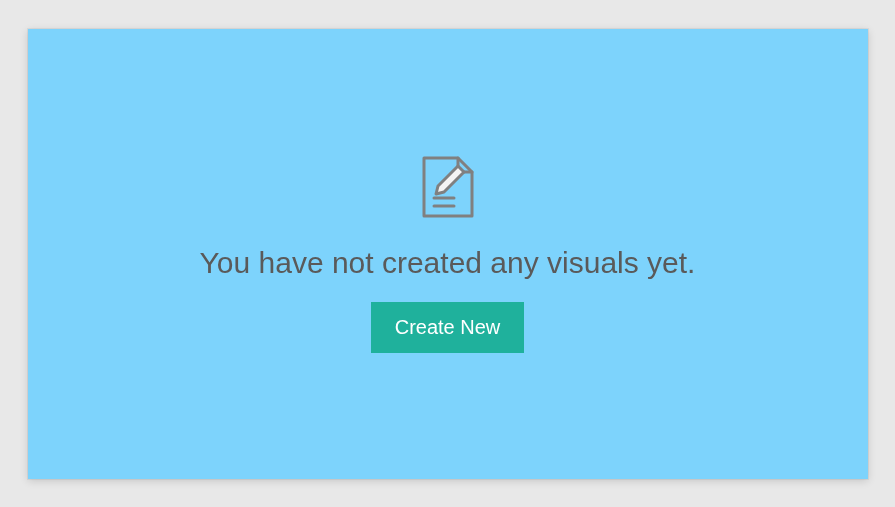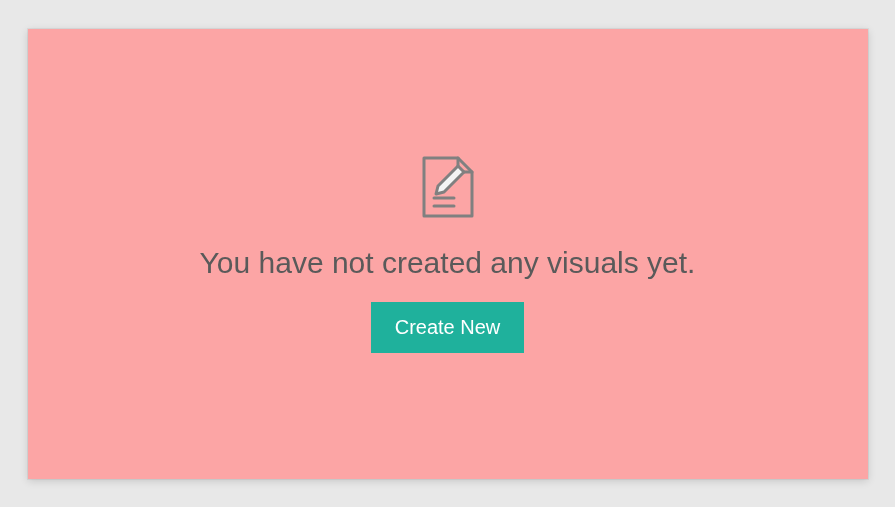--- a/index.html
+++ b/index.html
@@ -12,21 +12,21 @@
       height: 507px;
       background: #e8e8e8;
       font-family: -apple-system, BlinkMacSystemFont, 'Segoe UI', Helvetica, Arial, sans-serif;
       display: flex;
       align-items: center;
       justify-content: center;
     }
     .card {
       width: 840px;
       height: 450px;
-      background: #fca5a5;
+      background: #7dd3fc;
       box-shadow: 0 2px 8px rgba(0,0,0,0.15), 0 0 0 1px rgba(0,0,0,0.05);
       display: flex;
       flex-direction: column;
       align-items: center;
       justify-content: center;
       gap: 22px;
     }
     .icon-wrap {
       color: #808080;
     }

